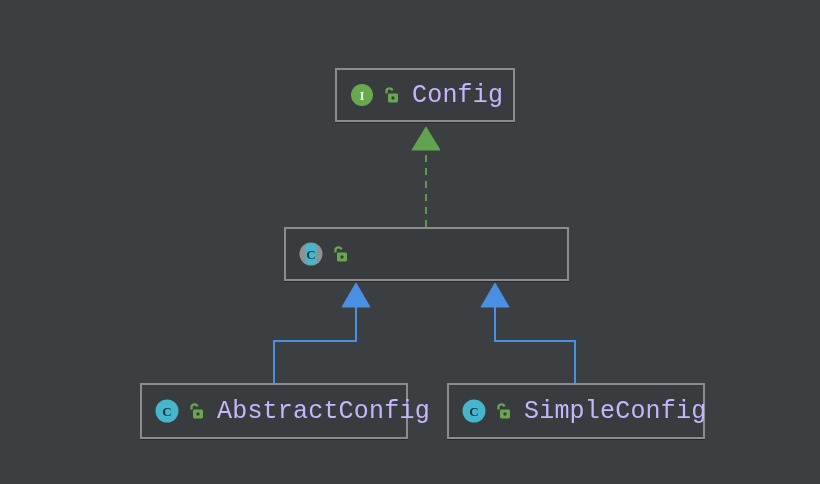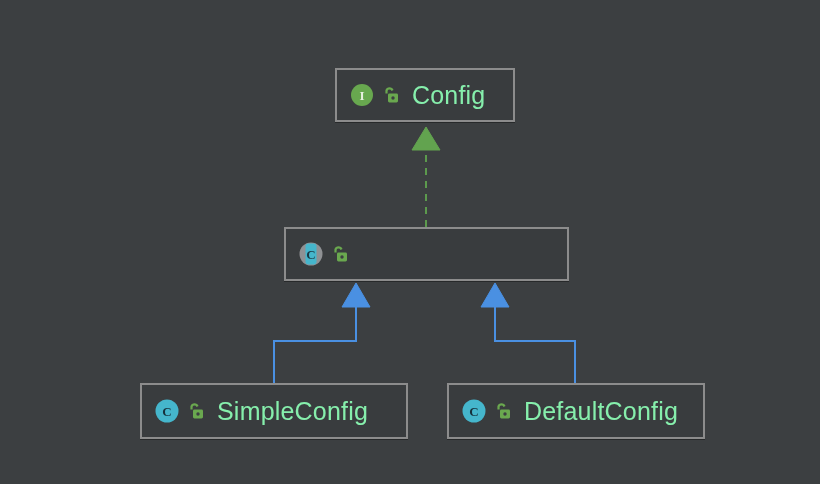--- a/index.html
+++ b/index.html
@@ -46,25 +46,26 @@
   }
   .icon-lock {
     width: 18px;
     height: 20px;
     flex: 0 0 auto;
     display: block;
     margin-left: 7px;
   }
   .node-label {
     margin-left: 12px;
-    color: #86efac;
+    color: #c4b5fd;
     font-size: 25px;
     line-height: 1;
     letter-spacing: 0.2px;
     white-space: nowrap;
+    font-family: Liberation Mono, monospace;
   }
   #node-config   { left: 335px; top: 68px;  width: 180px; height: 54px; }
   #node-abstract { left: 284px; top: 227px; width: 285px; height: 54px; }
   #node-default  { left: 140px; top: 383px; width: 268px; height: 56px; }
   #node-simple   { left: 447px; top: 383px; width: 258px; height: 56px; }
 </style>
 </head>
 <body>
 
 <div id="stage">
@@ -122,31 +123,31 @@
       <svg class="icon-type" viewBox="0 0 26 26">
         <circle cx="13" cy="13" r="11.5" fill="#45b6cc"></circle>
         <text x="13" y="18" text-anchor="middle" font-family="Liberation Serif, serif" font-size="13" font-weight="bold" fill="#16313c">C</text>
       </svg>
       <svg class="icon-lock" viewBox="0 0 18 20">
         <path d="M4.5 8.5 V5.5 a3.2 3.2 0 0 1 6 0" fill="none" stroke="#6aa84f" stroke-width="2.2"></path>
         <rect x="6" y="8.5" width="10" height="9" rx="1.4" fill="#6aa84f"></rect>
         <circle cx="11" cy="13" r="1.7" fill="#3c3f41"></circle>
       </svg>
     </span>
-    <span class="node-label">SimpleConfig</span>
+    <span class="node-label">AbstractConfig</span>
   </div>
 
   <div class="node" id="node-simple">
     <span class="node-icons">
       <svg class="icon-type" viewBox="0 0 26 26">
         <circle cx="13" cy="13" r="11.5" fill="#45b6cc"></circle>
         <text x="13" y="18" text-anchor="middle" font-family="Liberation Serif, serif" font-size="13" font-weight="bold" fill="#16313c">C</text>
       </svg>
       <svg class="icon-lock" viewBox="0 0 18 20">
         <path d="M4.5 8.5 V5.5 a3.2 3.2 0 0 1 6 0" fill="none" stroke="#6aa84f" stroke-width="2.2"></path>
         <rect x="6" y="8.5" width="10" height="9" rx="1.4" fill="#6aa84f"></rect>
         <circle cx="11" cy="13" r="1.7" fill="#3c3f41"></circle>
       </svg>
     </span>
-    <span class="node-label">DefaultConfig</span>
+    <span class="node-label">SimpleConfig</span>
   </div>
 
 </div>
 
 </body></html>

